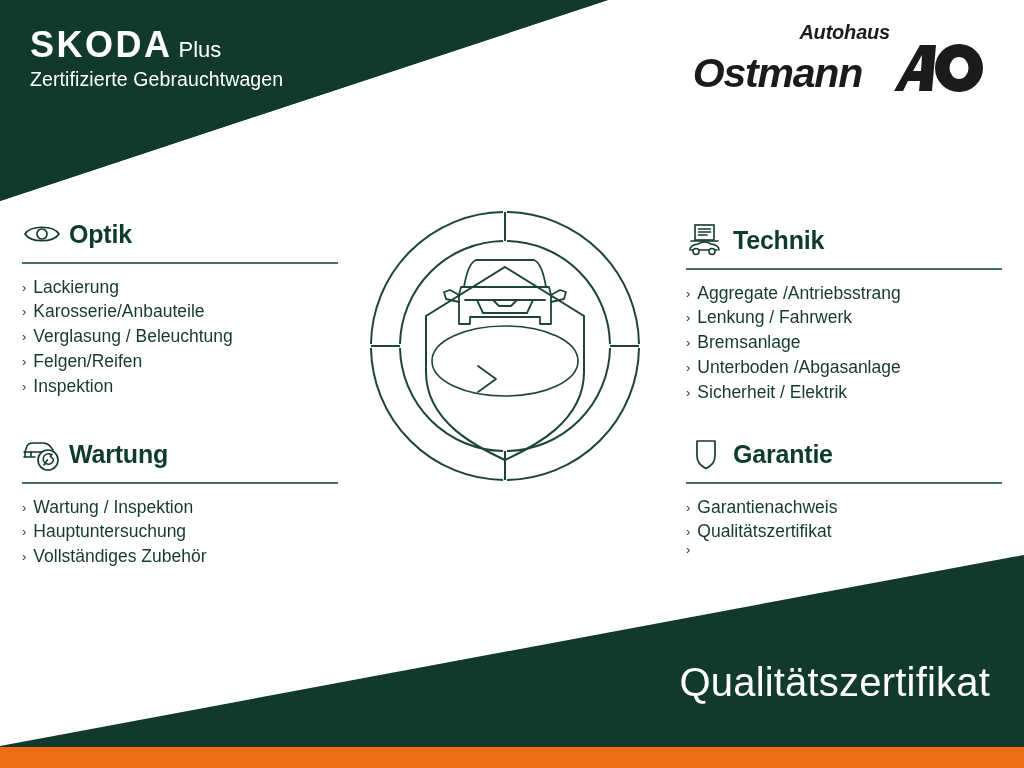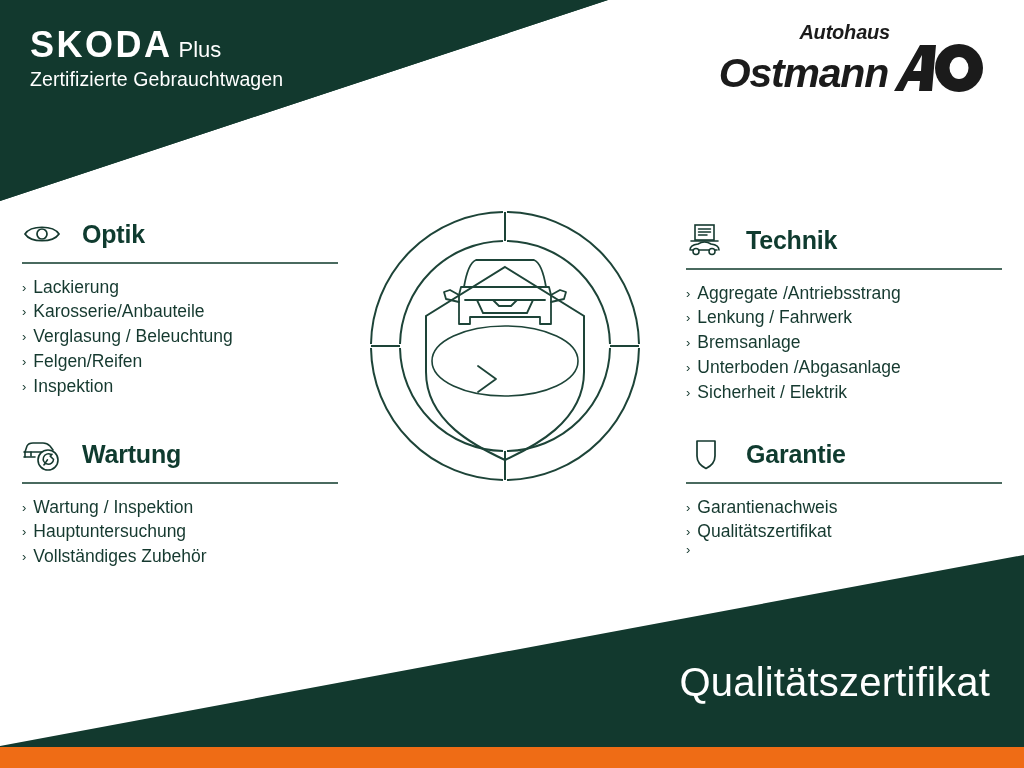--- a/index.html
+++ b/index.html
@@ -75,21 +75,21 @@
     font-weight: 700;
     font-style: italic;
     letter-spacing: -0.2px;
     margin-right: 96px;
     margin-bottom: 1px;
   }
   .ostmann-row {
     display: flex;
     align-items: flex-end;
     justify-content: space-between;
-    gap: 2px;
+    gap: 28px;
   }
   .ostmann-name {
     font-size: 41px;
     font-weight: 700;
     font-style: italic;
     letter-spacing: -1.2px;
     line-height: 0.95;
   }
   .ostmann-ao {
     display: block;
@@ -102,21 +102,21 @@
     width: 316px;
   }
   .col-left  { left: 22px; }
   .col-right { left: 686px; }
 
   .block { margin-bottom: 0; }
 
   .block-head {
     display: flex;
     align-items: center;
-    gap: 20px;
+    gap: 7px;
     height: 44px;
   }
   .block-icon {
     width: 40px;
     height: 34px;
     flex: 0 0 40px;
     display: flex;
     align-items: center;
     justify-content: center;
   }

